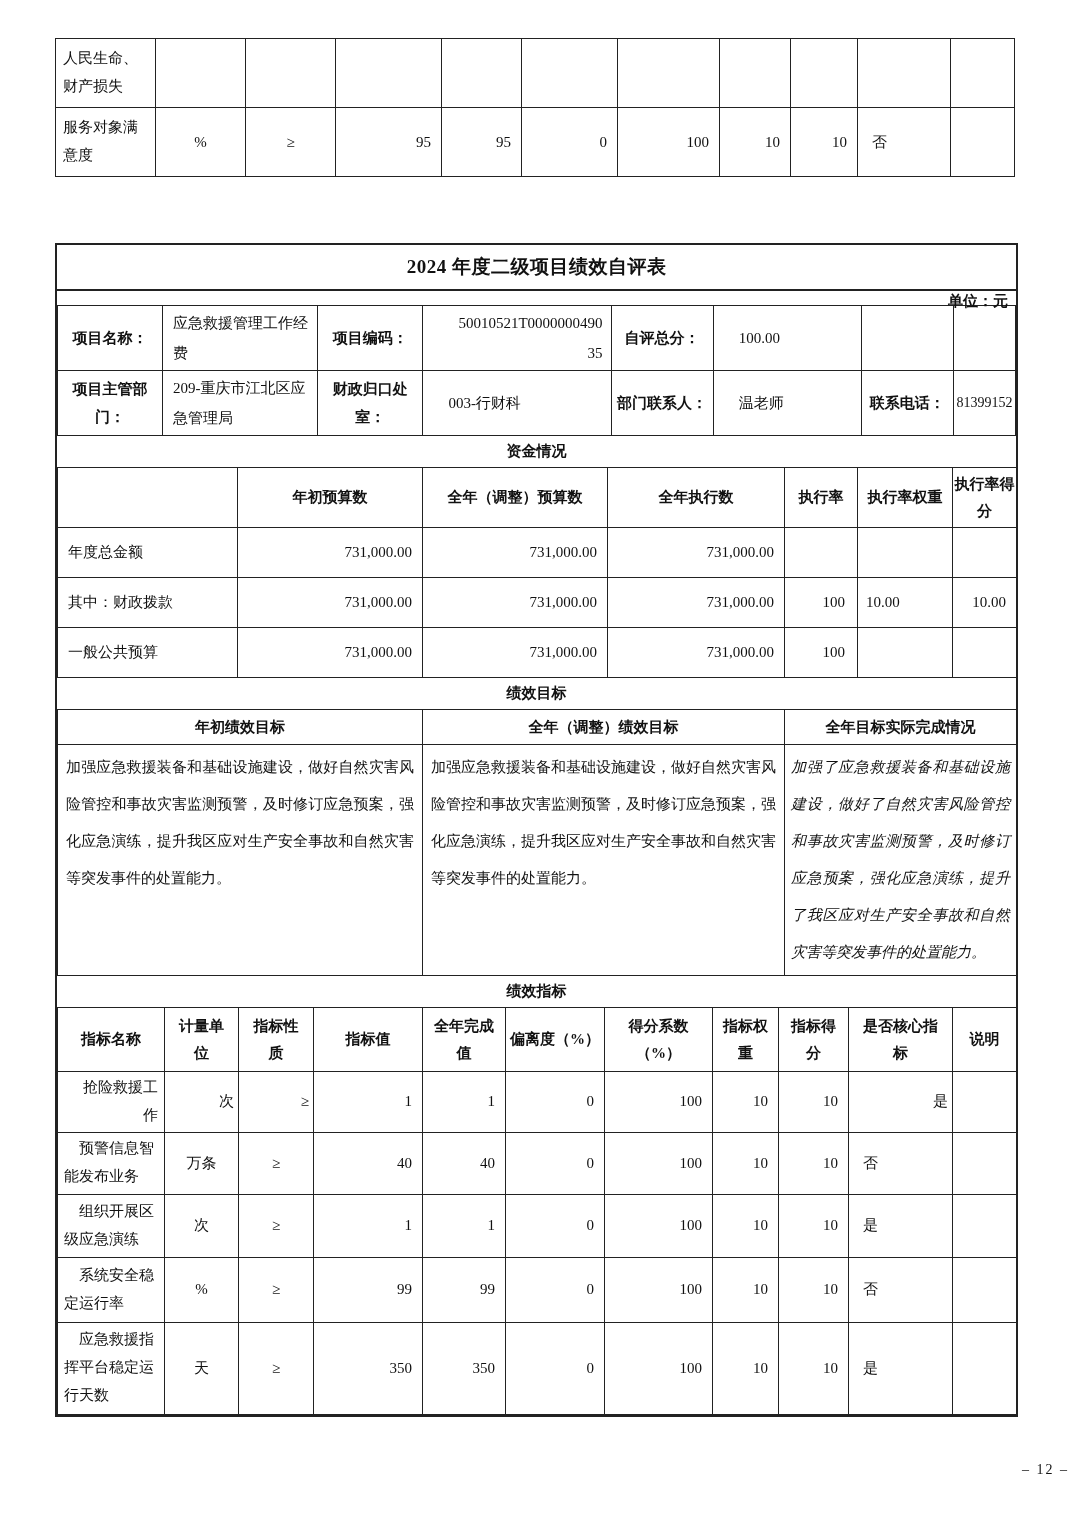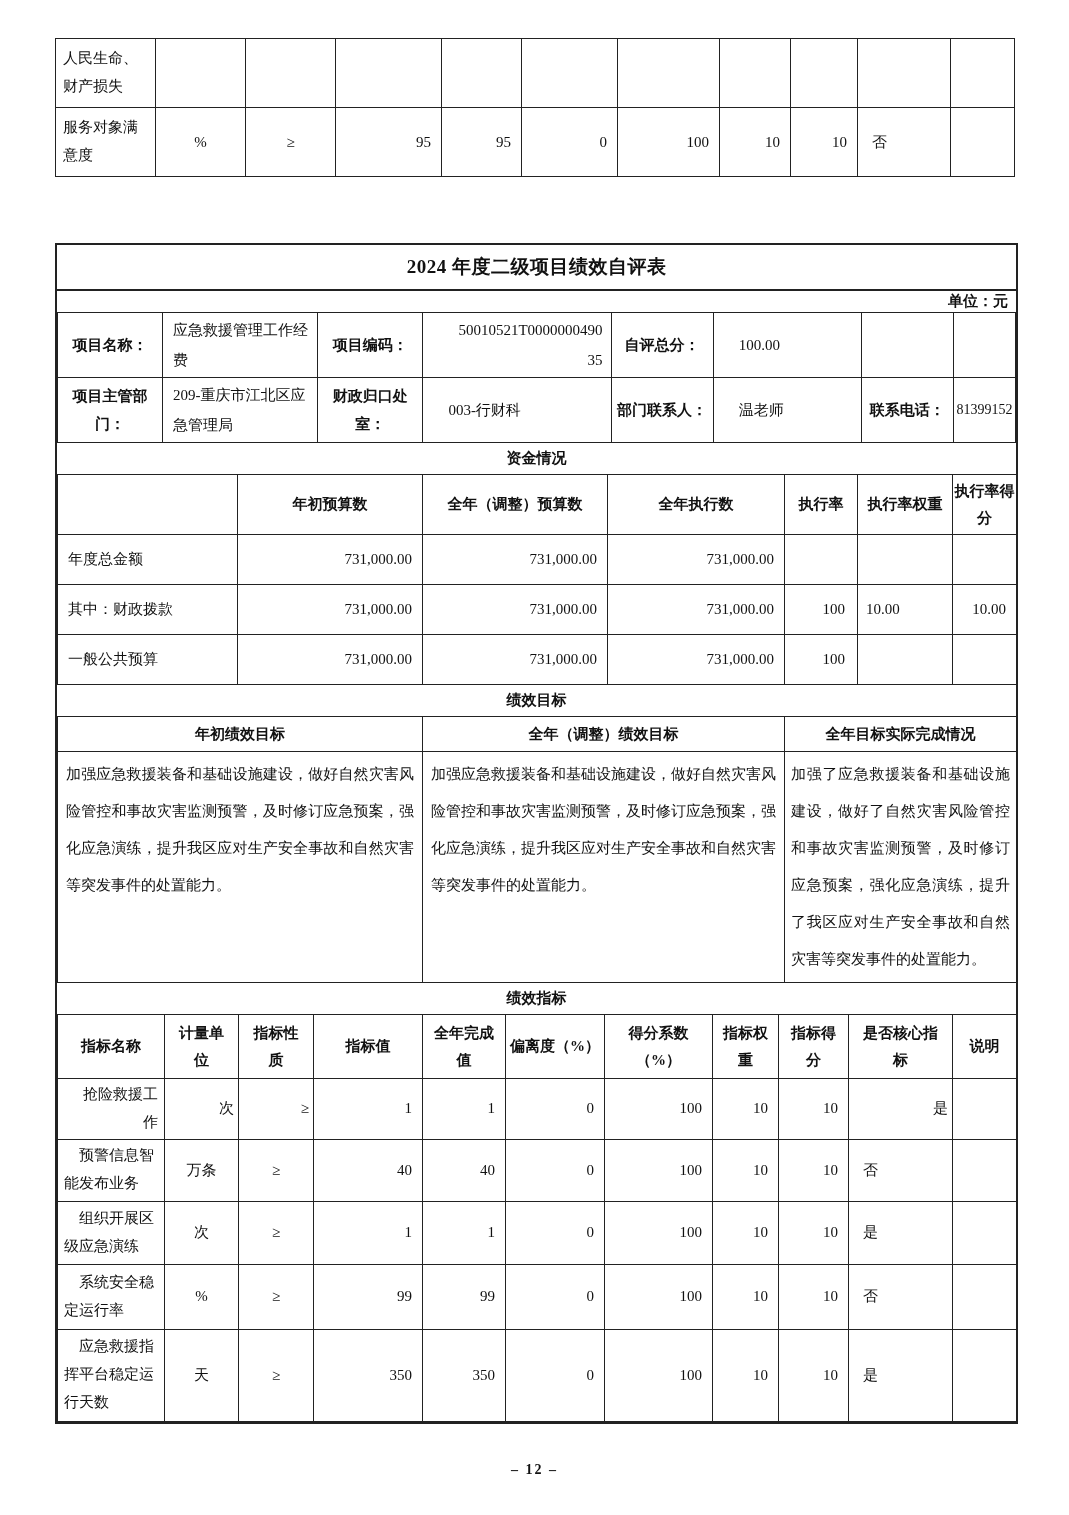--- a/index.html
+++ b/index.html
@@ -18,21 +18,21 @@
   .rowname{text-align:left;padding:2px 4px 2px 7px;line-height:1.85;}
   .c{text-align:center;}
   .num{text-align:right;padding-right:10px;}
   .core{text-align:left;padding-left:14px;}
 
   
   .report{position:absolute;top:243px;left:55px;width:959px;border:2px solid #222;}
   .report table{width:100%;}
   .title-row{height:44px;line-height:44px;text-align:center;font-weight:bold;
              font-size:19px;border-bottom:2px solid #222;letter-spacing:.5px;}
-  .unit-row{height:23px;line-height:22px;text-align:right;font-weight:bold;padding-right:8px;font-size:15px;}
+  .unit-row{height:16px;line-height:22px;text-align:right;font-weight:bold;padding-right:8px;font-size:15px;}
   .band{height:33px;line-height:33px;text-align:center;font-weight:bold;border-left:none;border-right:none;}
 
   .info td{height:60px;}
   .lbl{font-weight:bold;text-align:center;line-height:1.9;padding:0 4px;}
   .lbl-tight{font-weight:bold;text-align:center;line-height:1.9;padding:0 10px;}
   .lbl-tight2{font-weight:bold;text-align:center;line-height:1.9;padding:0 8px;}
   .val{text-align:left;padding-left:25px;margin-left:12px;}
   .val-wrap{text-align:left;padding:2px 6px 2px 10px;line-height:2.0;}
   .code{text-align:right;padding:2px 8px;text-indent:20px;line-height:2.0;word-break:break-all;}
   .phone{text-align:center;padding:0;font-size:14px;}
@@ -42,31 +42,31 @@
   .fund .hw2{padding:0 1px;}
   .fund .data td{height:45px;}
   .fund .flabel{text-align:left;padding-left:10px;}
   .rate{text-align:right;padding-right:12px;}
   .weight{text-align:left;padding-left:8px;}
   .score-r{text-align:right;padding-right:10px;}
 
   .goals-hdr td{height:30px;font-weight:bold;text-align:center;}
   .goals-body td{height:184px;vertical-align:top;text-align:justify;
                  padding:4px 8px;line-height:37px;}
-  .goals-body .narrow{padding:4px 6px;}
+  .goals-body .narrow{padding:4px 6px;font-style:italic;}
 
   .ind .hdr td{height:63px;font-weight:bold;text-align:center;line-height:1.8;}
   .ind .hs{padding:0 2px;}
   .ind .hw{padding:0 9px;}
   .ind-name{text-align:left;padding:2px 6px;text-indent:15px;line-height:1.85;}
   .r1 td{height:54px;text-align:right;} .r2 td{height:57px;margin-left:36px;} .r3 td{height:58px;}
   .r4 td{height:89px;} .r5 td{height:60px;} .r6 td{height:87px;}
 
-  .footer{position:absolute;top:1462px;left:0;width:1069px;text-align:center;
-          font-size:14px;letter-spacing:2px;font-weight:bold;}
+  .footer{position:absolute;top:1462px;left:0;width:1069px;text-align:right;
+          font-size:14px;letter-spacing:2px;}
 </style>
 </head>
 <body>
 
 <div class="sheet" style="top:38px">
   <table class="carry">
     <colgroup>
       <col style="width:100px">
         <col style="width:90px">
         <col style="width:90px">

